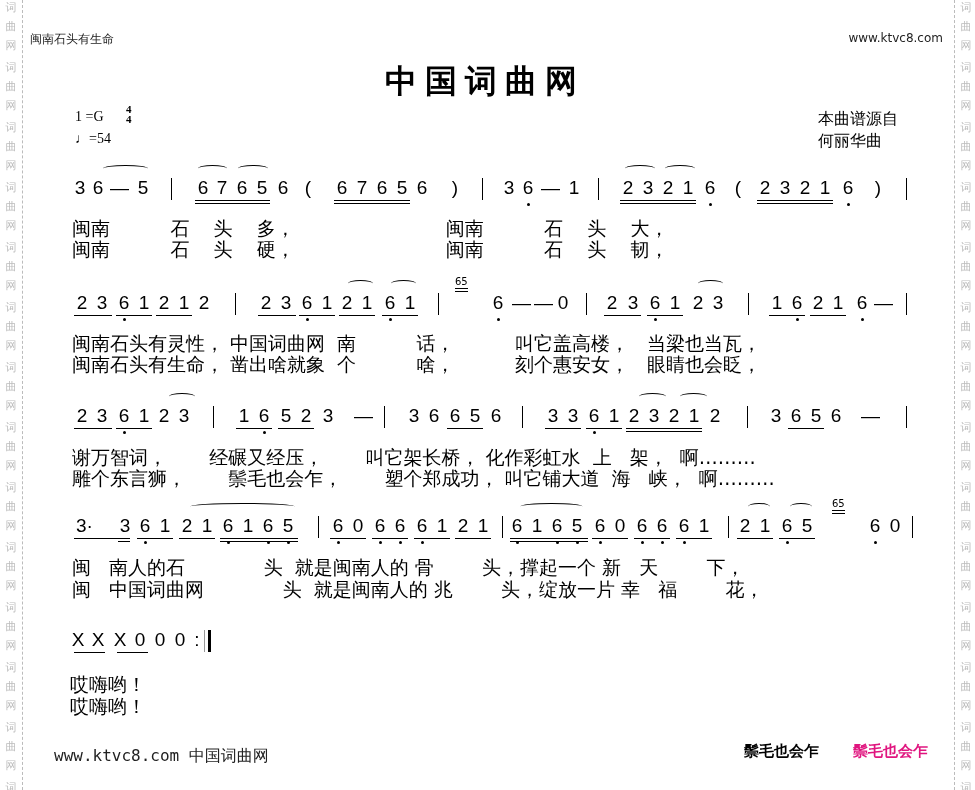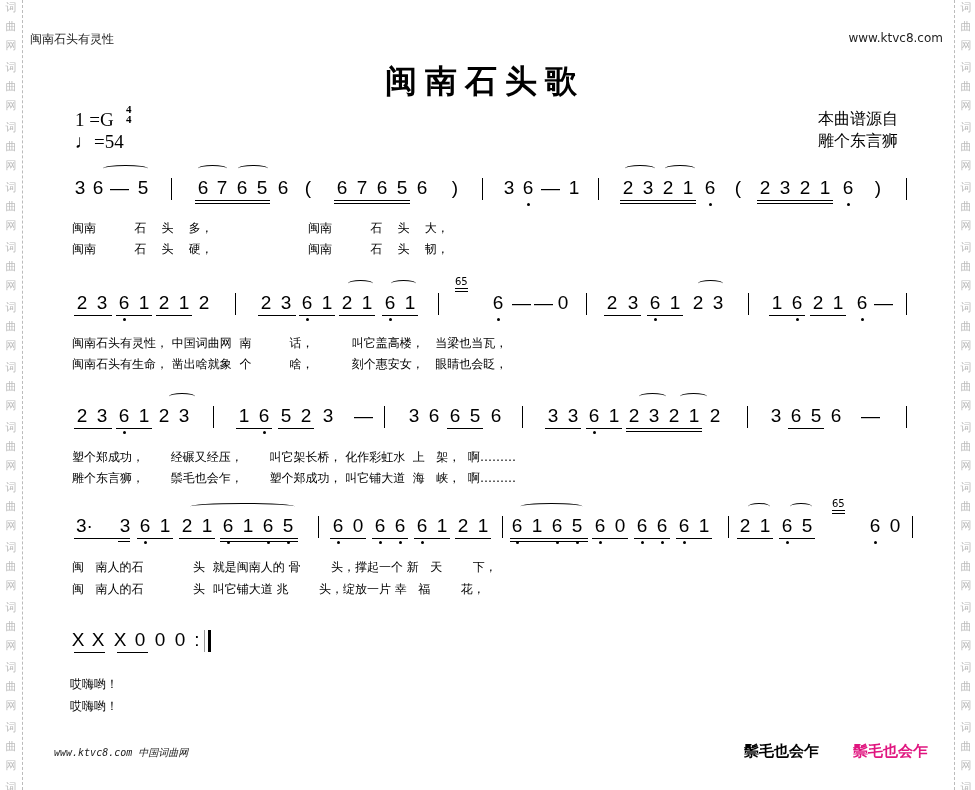--- a/index.html
+++ b/index.html
@@ -3,28 +3,28 @@
 <meta charset="utf-8">
 <style>
   html,body{margin:0;padding:0;background:#fff;}
   body{width:975px;height:790px;position:relative;overflow:hidden;font-family:"DejaVu Sans","Liberation Sans",sans-serif;color:#000;}
   .side{position:absolute;top:0;width:22px;height:790px;}
   .side.left{left:0;border-right:1px dashed #bbb;}
   .side.right{right:0;width:20px;border-left:1px dashed #bbb;}
   .wm{position:absolute;left:0;width:22px;text-align:center;font-size:11px;color:#bdbdbd;line-height:19px;}
   .hdr{position:absolute;font-size:12px;color:#222;}
   .title{position:absolute;left:385px;top:60px;font-family:"DejaVu Serif",serif;font-weight:bold;font-size:32px;letter-spacing:8px;}
-  .meta{position:absolute;font-family:"Liberation Serif",serif;font-size:19px;}
+  .meta{position:absolute;font-family:"Liberation Serif",serif;font-size:14px;}
   .credits{position:absolute;left:818px;top:108px;font-size:16px;line-height:22px;}
   .n{position:absolute;top:0;font-family:"Liberation Sans",sans-serif;font-size:19px;line-height:24px;width:16px;text-align:center;}
   .bar{position:absolute;top:2px;width:1px;height:22px;background:#000;}
   .u1{position:absolute;height:1px;background:#000;}
   .dot{position:absolute;width:3px;height:3px;border-radius:50%;background:#000;}
   .arc{position:absolute;border-top:1.5px solid #000;border-radius:50% 50% 0 0;height:6px;}
-  .lyr{position:absolute;left:72px;font-size:12px;line-height:21px;white-space:pre;}
+  .lyr{position:absolute;left:72px;font-size:19px;line-height:21px;white-space:pre;}
   .grace{position:absolute;font-size:10px;line-height:11px;}
   .src{position:absolute;font-weight:bold;font-size:15px;}
 </style>
 </head>
 <body>
 
 <div class="side left" id="wmL">
     <div class="wm" style="top: -2px;">词<br>曲<br>网</div>
     <div class="wm" style="top: 58px;">词<br>曲<br>网</div>
     <div class="wm" style="top: 118px;">词<br>曲<br>网</div>
@@ -50,31 +50,31 @@
     <div class="wm" style="top: 358px;">词<br>曲<br>网</div>
     <div class="wm" style="top: 418px;">词<br>曲<br>网</div>
     <div class="wm" style="top: 478px;">词<br>曲<br>网</div>
     <div class="wm" style="top: 538px;">词<br>曲<br>网</div>
     <div class="wm" style="top: 598px;">词<br>曲<br>网</div>
     <div class="wm" style="top: 658px;">词<br>曲<br>网</div>
     <div class="wm" style="top: 718px;">词<br>曲<br>网</div>
     <div class="wm" style="top: 778px;">词<br>曲<br>网</div>
   </div>
 
-<div class="hdr" style="left:30px;top:31px;">闽南石头有灵性</div>
+<div class="hdr" style="left:30px;top:31px;">闽南石头有生命</div>
 <div class="hdr" style="right:32px;top:31px;">www.ktvc8.com</div>
 
-<div class="title">闽南石头歌</div>
+<div class="title">中国词曲网</div>
 
 <div class="meta" style="left:75px;top:109px;"><span>1 =G</span></div>
 <div class="meta" style="left:126px;top:104px;font-size:11px;line-height:10px;font-weight:bold;">4<br>4</div>
 <div class="meta" style="left:75px;top:131px;">♩=54</div>
 <div class="credits">
   <div>本曲谱源自</div>
-  <div>雕个东言狮</div>
+  <div>何丽华曲</div>
 </div>
 
 <div id="score">
     <div class="n" style="left: 72px; top: 176px;">3</div>
     <div class="n" style="left: 90px; top: 176px;">6</div>
     <div class="n" style="left: 110px; top: 176px;">—</div>
     <div class="n" style="left: 135px; top: 176px;">5</div>
     <div class="bar" style="left: 171px; top: 178px;"></div>
     <div class="n" style="left: 195px; top: 176px;">6</div>
     <div class="n" style="left: 214px; top: 176px;">7</div>
@@ -232,21 +232,21 @@
     <div class="u1" style="left: 278px; width: 36px; top: 428px;"></div>
     <div class="u1" style="left: 447px; width: 36px; top: 428px;"></div>
     <div class="u1" style="left: 545px; width: 36px; top: 428px;"></div>
     <div class="u1" style="left: 586px; width: 36px; top: 428px;"></div>
     <div class="u1" style="left: 626px; width: 76px; top: 428px;"></div>
     <div class="u1" style="left: 626px; width: 76px; top: 431px;"></div>
     <div class="u1" style="left: 788px; width: 36px; top: 428px;"></div>
     <div class="arc" style="left: 169px; width: 26px; top: 393px;"></div>
     <div class="arc" style="left: 639px; width: 27px; top: 393px;"></div>
     <div class="arc" style="left: 680px; width: 27px; top: 393px;"></div>
-    <div class="lyr" style="top: 447px;">塑个郑成功，       经碾又经压，       叫它架长桥， 化作彩虹水  上   架，  啊………</div>
+    <div class="lyr" style="top: 447px;">谢万智词，       经碾又经压，       叫它架长桥， 化作彩虹水  上   架，  啊………</div>
     <div class="lyr" style="top: 468px;">雕个东言狮，       鬃毛也会乍，       塑个郑成功， 叫它铺大道  海   峡，  啊………</div>
     <div class="n" style="left: 76px; top: 514px;">3·</div>
     <div class="n" style="left: 117px; top: 514px;">3</div>
     <div class="n" style="left: 137px; top: 514px;">6</div>
     <div class="dot" style="left: 144px; top: 541px;"></div>
     <div class="n" style="left: 157px; top: 514px;">1</div>
     <div class="n" style="left: 179px; top: 514px;">2</div>
     <div class="n" style="left: 199px; top: 514px;">1</div>
     <div class="n" style="left: 220px; top: 514px;">6</div>
     <div class="dot" style="left: 227px; top: 541px;"></div>
@@ -314,31 +314,31 @@
     <div class="u1" style="left: 737px; width: 36px; top: 538px;"></div>
     <div class="u1" style="left: 779px; width: 36px; top: 538px;"></div>
     <div class="arc" style="left: 190px; width: 105px; top: 503px;"></div>
     <div class="arc" style="left: 520px; width: 63px; top: 503px;"></div>
     <div class="arc" style="left: 748px; width: 22px; top: 503px;"></div>
     <div class="arc" style="left: 790px; width: 22px; top: 503px;"></div>
     <div class="grace" style="left: 832px; top: 498px;">65</div>
     <div class="u1" style="left: 832px; width: 13px; top: 510px;"></div>
     <div class="u1" style="left: 832px; width: 13px; top: 513px;"></div>
     <div class="lyr" style="top: 557px;">闽   南人的石             头  就是闽南人的 骨        头，撑起一个 新   天        下，</div>
-    <div class="lyr" style="top: 579px;">闽   南人的石             头  叫它铺大道 兆        头，绽放一片 幸   福        花，</div>
+    <div class="lyr" style="top: 579px;">闽   中国词曲网             头  就是闽南人的 兆        头，绽放一片 幸   福        花，</div>
     <div class="n" style="left: 70px; top: 628px;">X</div>
     <div class="n" style="left: 90px; top: 628px;">X</div>
     <div class="n" style="left: 112px; top: 628px;">X</div>
     <div class="n" style="left: 132px; top: 628px;">0</div>
     <div class="n" style="left: 152px; top: 628px;">0</div>
     <div class="n" style="left: 172px; top: 628px;">0</div>
     <div class="n" style="left: 192px; top: 628px; width: 10px;">:</div>
     <div class="bar" style="left: 204px; top: 630px; background: rgb(153, 153, 153);"></div>
     <div class="bar" style="left: 208px; top: 630px; width: 3px;"></div>
     <div class="u1" style="left: 74px; width: 31px; top: 652px;"></div>
     <div class="u1" style="left: 117px; width: 31px; top: 652px;"></div>
     <div class="lyr" style="top: 674px; left: 70px;">哎嗨哟！</div>
     <div class="lyr" style="top: 696px; left: 70px;">哎嗨哟！</div>
   </div>
 
-<div class="hdr" style="left:54px;top:746px;font-family:'DejaVu Sans Mono',monospace;font-size:10px;font-style:italic;">www.ktvc8.com 中国词曲网</div>
+<div class="hdr" style="left:54px;top:746px;font-family:'DejaVu Sans Mono',monospace;font-size:16px;">www.ktvc8.com 中国词曲网</div>
 <div class="src" style="left:744px;top:742px;">鬃毛也会乍</div>
 <div class="src" style="left:853px;top:742px;color:#e0157f;">鬃毛也会乍</div>
 
 </body></html>

